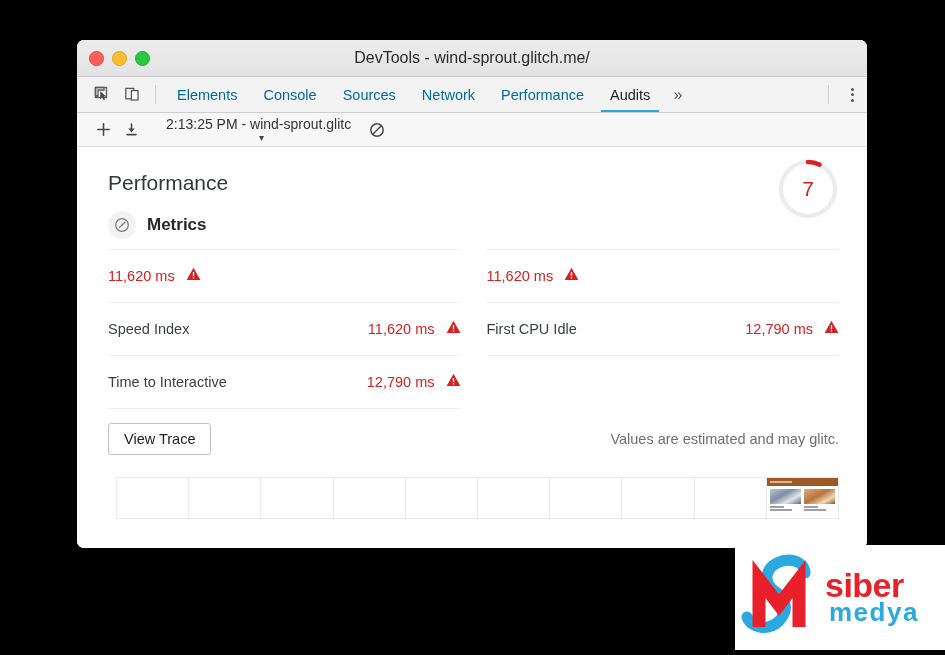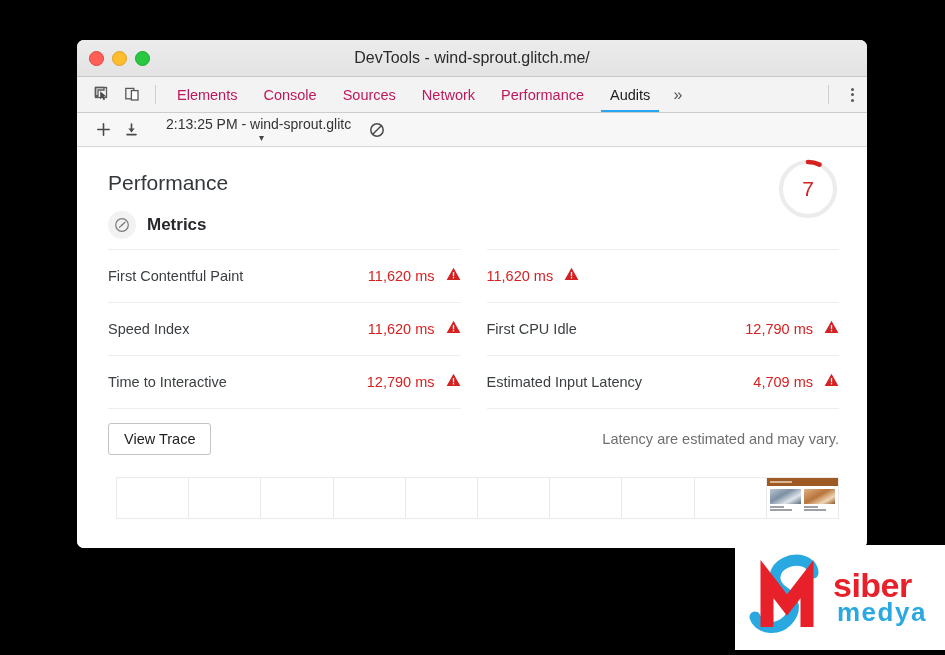--- a/index.html
+++ b/index.html
@@ -90,21 +90,21 @@
   }
   .tabs {
     display: flex;
     align-items: stretch;
   }
   .tab {
     display: flex;
     align-items: center;
     padding: 0 13px;
     font-size: 14.5px;
-    color: #be185d;
+    color: #0369a1;
     position: relative;
     white-space: nowrap;
     cursor: default;
   }
   .tab.active {
     color: #202020;
   }
   .tab.active::after {
     content: "";
     position: absolute;
@@ -331,21 +331,21 @@
   
   .watermark {
     position: absolute;
     left: 735px;
     top: 545px;
     width: 210px;
     height: 105px;
     background: #ffffff;
     display: flex;
     align-items: center;
-    padding-left: 8px;
+    padding-left: 0;
     box-sizing: border-box;
   }
   .wm-text {
     display: flex;
     flex-direction: column;
     line-height: 0.92;
     margin-left: 2px;
   }
   .wm-siber {
     font-size: 34px;
@@ -471,21 +471,20 @@
             <path d="M8 8 L5.4 10.4" stroke="#7a7a7a" stroke-width="1.2" stroke-linecap="round"></path>
           </svg>
         </span>
         <span class="label">Metrics</span>
       </div>
 
       <div class="metrics-grid">
 
         <div class="metrics-col">
           <div class="metric-row">
-            <span class="metric-name">First Contentful Paint</span>
             <span class="metric-value">11,620 ms</span>
             <span class="warn-tri">
               <svg width="15" height="14" viewBox="0 0 15 14">
                   <path d="M7.5 0.8 L14.4 13 H0.6 Z" fill="#d62121"></path>
                   <rect x="6.85" y="5" width="1.3" height="4.2" fill="#ffffff"></rect>
                   <rect x="6.85" y="10" width="1.3" height="1.4" fill="#ffffff"></rect>
                 </svg>
             </span>
           </div>
           <div class="metric-row">
@@ -527,40 +526,29 @@
             <span class="metric-name">First CPU Idle</span>
             <span class="metric-value">12,790 ms</span>
             <span class="warn-tri">
               <svg width="15" height="14" viewBox="0 0 15 14">
                   <path d="M7.5 0.8 L14.4 13 H0.6 Z" fill="#d62121"></path>
                   <rect x="6.85" y="5" width="1.3" height="4.2" fill="#ffffff"></rect>
                   <rect x="6.85" y="10" width="1.3" height="1.4" fill="#ffffff"></rect>
                 </svg>
             </span>
           </div>
-          <div class="metric-row">
-            <span class="metric-name">Estimated Input Latency</span>
-            <span class="metric-value">4,709 ms</span>
-            <span class="warn-tri">
-              <svg width="15" height="14" viewBox="0 0 15 14">
-                  <path d="M7.5 0.8 L14.4 13 H0.6 Z" fill="#d62121"></path>
-                  <rect x="6.85" y="5" width="1.3" height="4.2" fill="#ffffff"></rect>
-                  <rect x="6.85" y="10" width="1.3" height="1.4" fill="#ffffff"></rect>
-                </svg>
-            </span>
-          </div>
         </div>
       </div>
 
       <div class="footer-row">
         <div class="footer-left">
           <button class="view-trace">View Trace</button>
         </div>
         <div class="footer-right">
-          <span class="disclaimer">Latency are estimated and may vary.</span>
+          <span class="disclaimer">Values are estimated and may glitc.</span>
         </div>
       </div>
 
       <div class="filmstrip">
         <div class="frame"></div>
         <div class="frame"></div>
         <div class="frame"></div>
         <div class="frame"></div>
         <div class="frame"></div>
         <div class="frame"></div>

